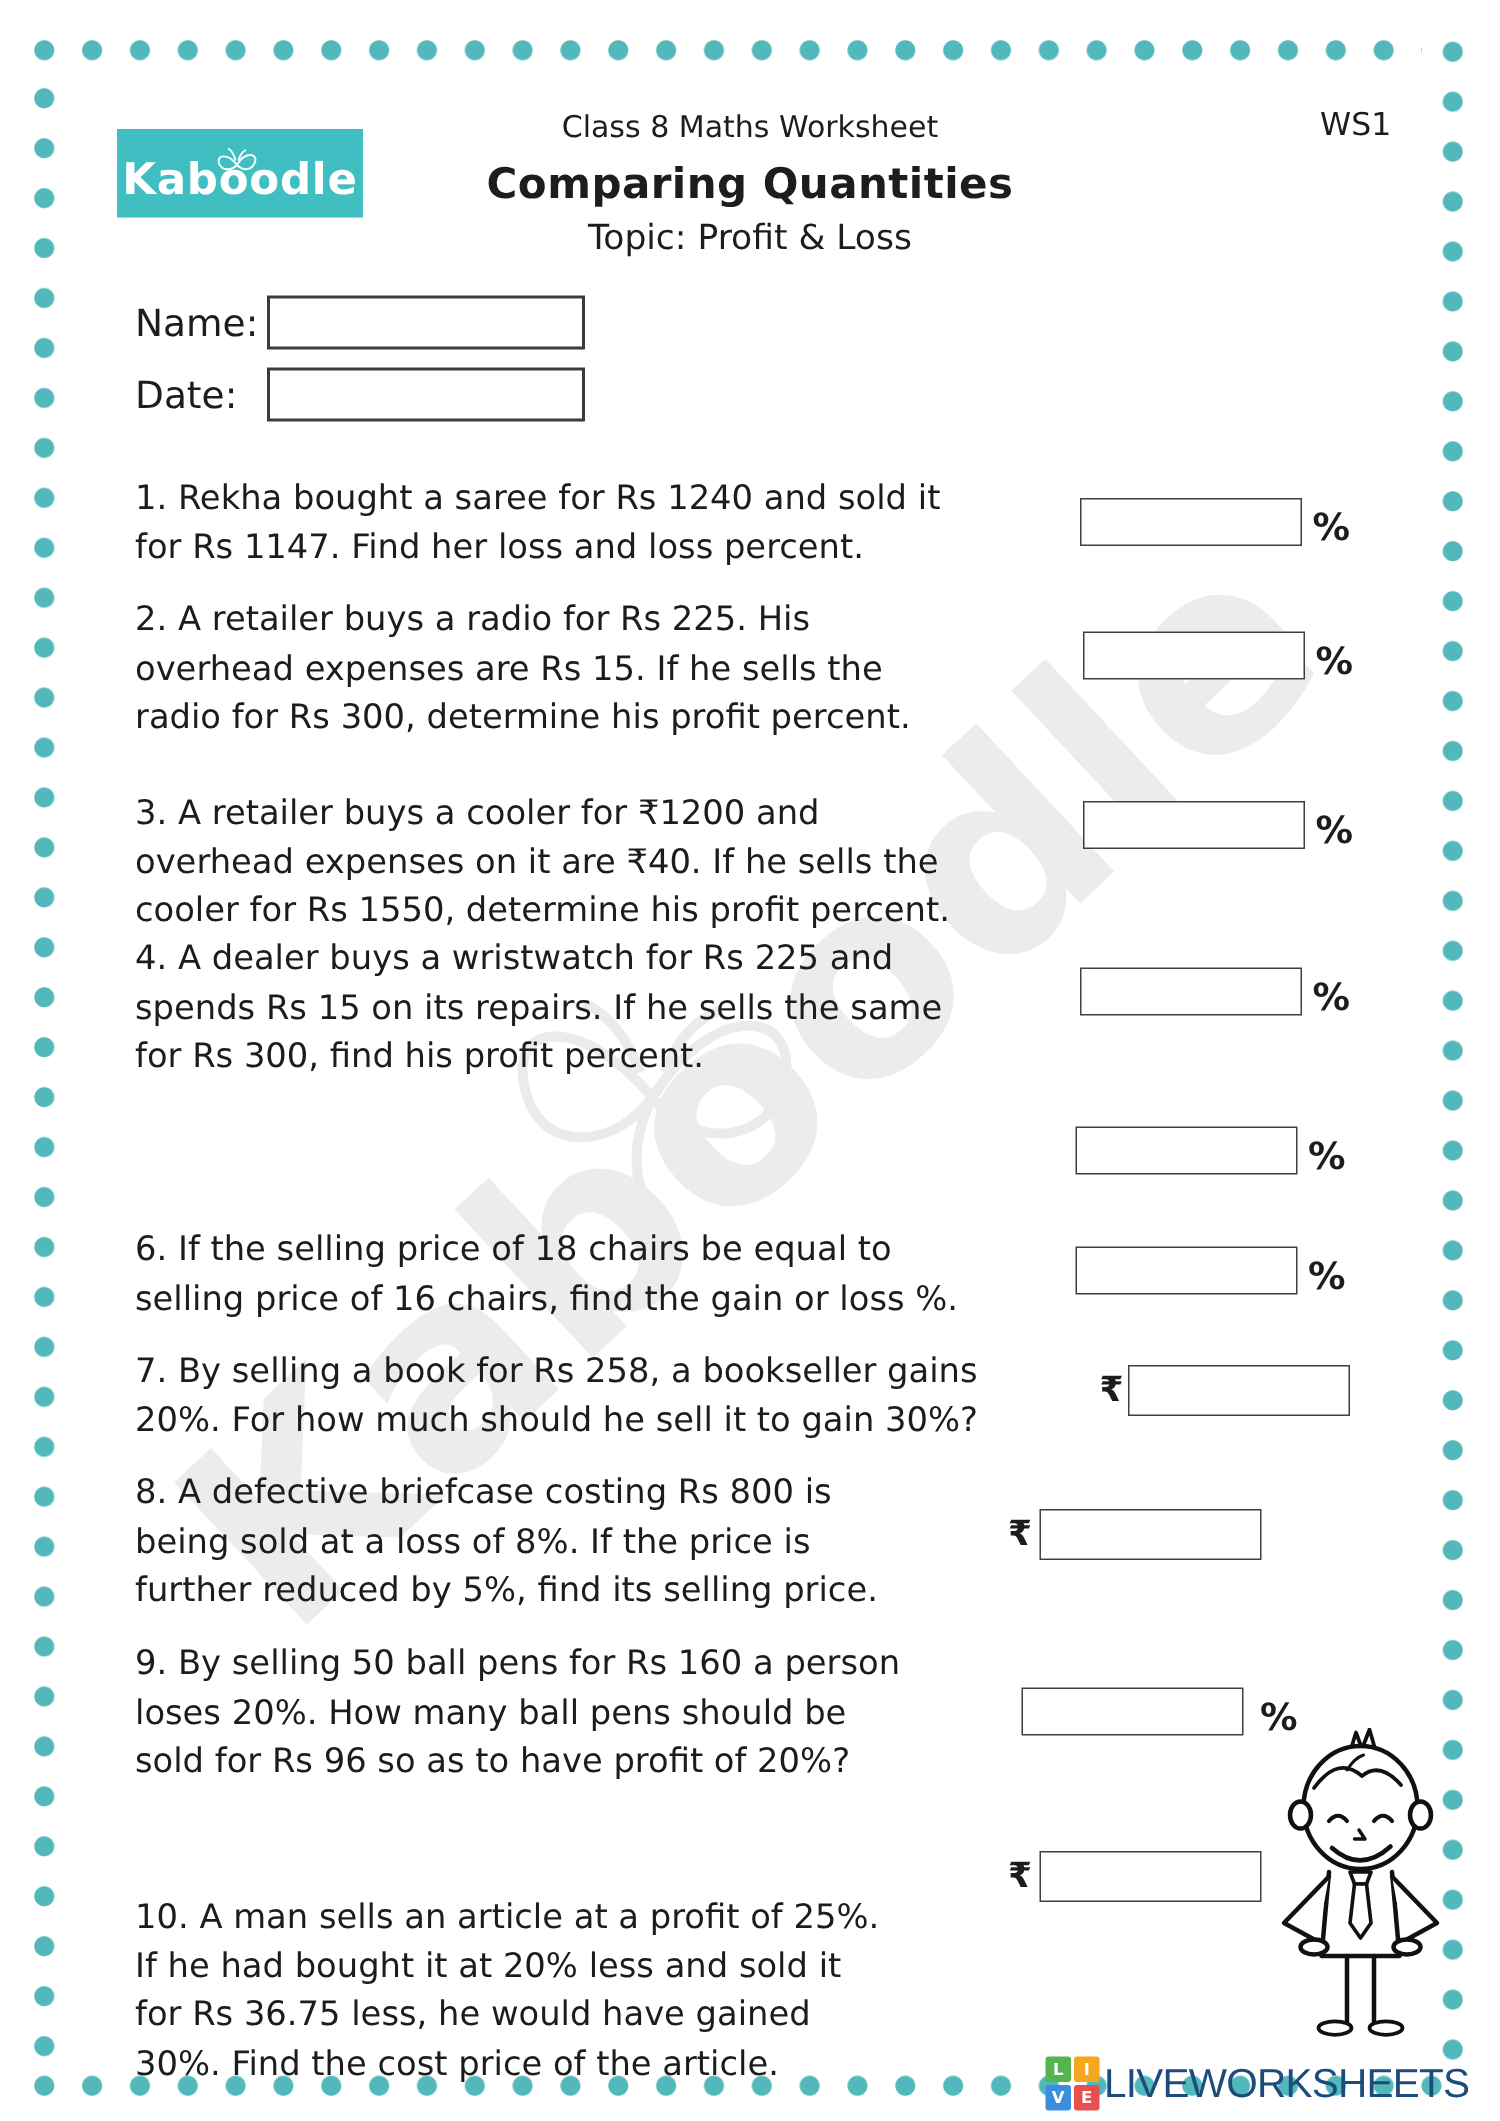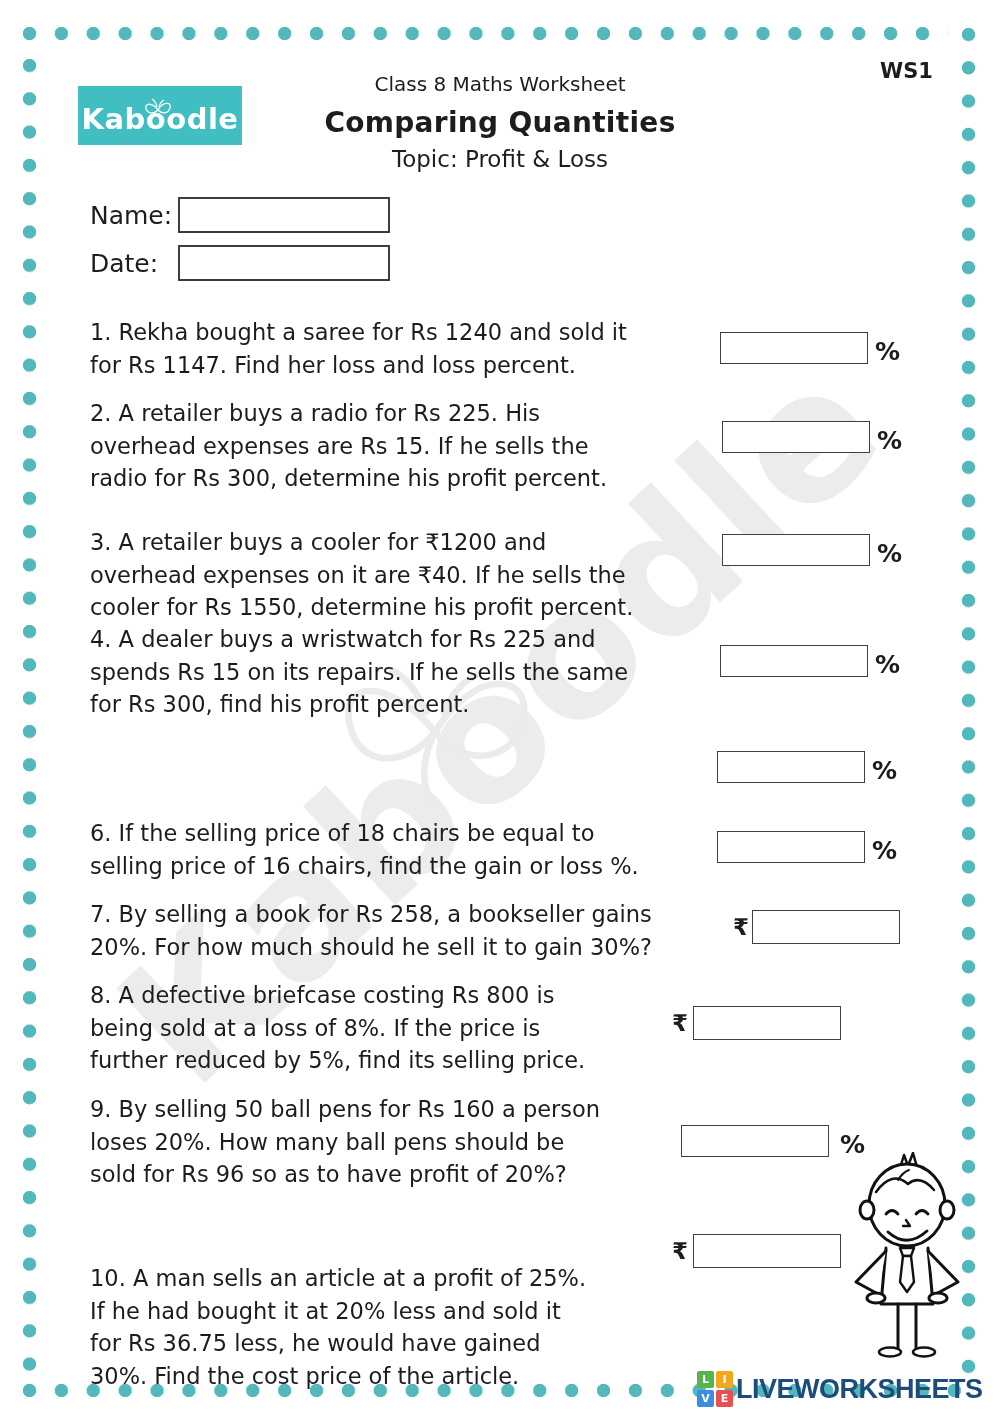--- a/index.html
+++ b/index.html
@@ -27,21 +27,21 @@
   .logo-box {
     position:absolute; left:78px; top:86px; width:164px; height:59px; background:#41bec1;
     display:flex; align-items:flex-end; justify-content:center; padding-bottom:9px; z-index:2;
   }
   .logo-text { color:#ffffff; font-size:29px; font-weight:600; letter-spacing:0.5px; }
   .logo-butterfly { position:absolute; left:78px; top:88px; z-index:3; }
   .hdr { position:absolute; left:250px; width:500px; text-align:center; z-index:2; }
   .hdr-sub   { top:72px;  font-size:20px; font-weight:500; }
   .hdr-title { top:106px; font-size:28px; font-weight:600; letter-spacing:0.3px; }
   .hdr-topic { top:146px; font-size:23px; font-weight:500; }
-  .ws-code { position:absolute; left:880px; top:59px; font-size:21px; font-weight:700; z-index:2; }
+  .ws-code { position:absolute; left:880px; top:71px; font-size:21px; font-weight:400; z-index:2; }
   
   .field-label { position:absolute; left:90px; font-size:25px; z-index:2; }
   .field-box {
     position:absolute; left:178px; width:212px; height:36px; background:#fff;
     border:2px solid #3c3c3c; z-index:2; font-size:20px; padding:0 8px;
     font-family:"DejaVu Sans","Liberation Sans",sans-serif;
   }
   
   .q {
     position:absolute; left:90px; width:690px; font-size:22.5px; line-height:32.5px;
@@ -55,21 +55,21 @@
   .ans-sym { position:absolute; z-index:2; font-size:25px; font-weight:600; }
   .rupee   { font-size:23px; }
   
   .figure { position:absolute; left:848px; top:1152px; z-index:2; }
   
   .footer { position:absolute; left:697px; top:1371px; display:flex; align-items:center; z-index:4; }
   .lw-grid { display:grid; grid-template-columns:17px 17px; grid-template-rows:17px 17px; gap:2px; margin-right:3px; }
   .lw-sq { display:flex; align-items:center; justify-content:center; color:#fff; font-size:11px; font-weight:700; border-radius:2px; }
   .lw-sq.l { background:#56b44e; } .lw-sq.i { background:#f3a71c; }
   .lw-sq.v { background:#3c8dde; } .lw-sq.e { background:#e8504f; }
-  .lw-text { color:#1c4c7c; font-size:27px; font-weight:700; letter-spacing:-0.5px; font-family:"Liberation Sans","DejaVu Sans",sans-serif; }
+  .lw-text { color:#1c4c7c; font-size:27px; font-weight:400; letter-spacing:-0.5px; font-family:"Liberation Sans","DejaVu Sans",sans-serif; }
 </style>
 </head>
 <body>
 
 <div class="page">
 
   <div class="watermark-text">Kaboodle</div>
   <svg class="watermark-butterfly" width="250" height="250" viewBox="0 0 60 60" fill="none" stroke="#ebebeb" stroke-width="1.6">
     <path d="M30 34 C18 20, 6 22, 10 34 C13 43, 24 42, 30 34 Z"></path>
     <path d="M30 34 C40 18, 54 20, 51 32 C48 42, 36 42, 30 34 Z"></path>

